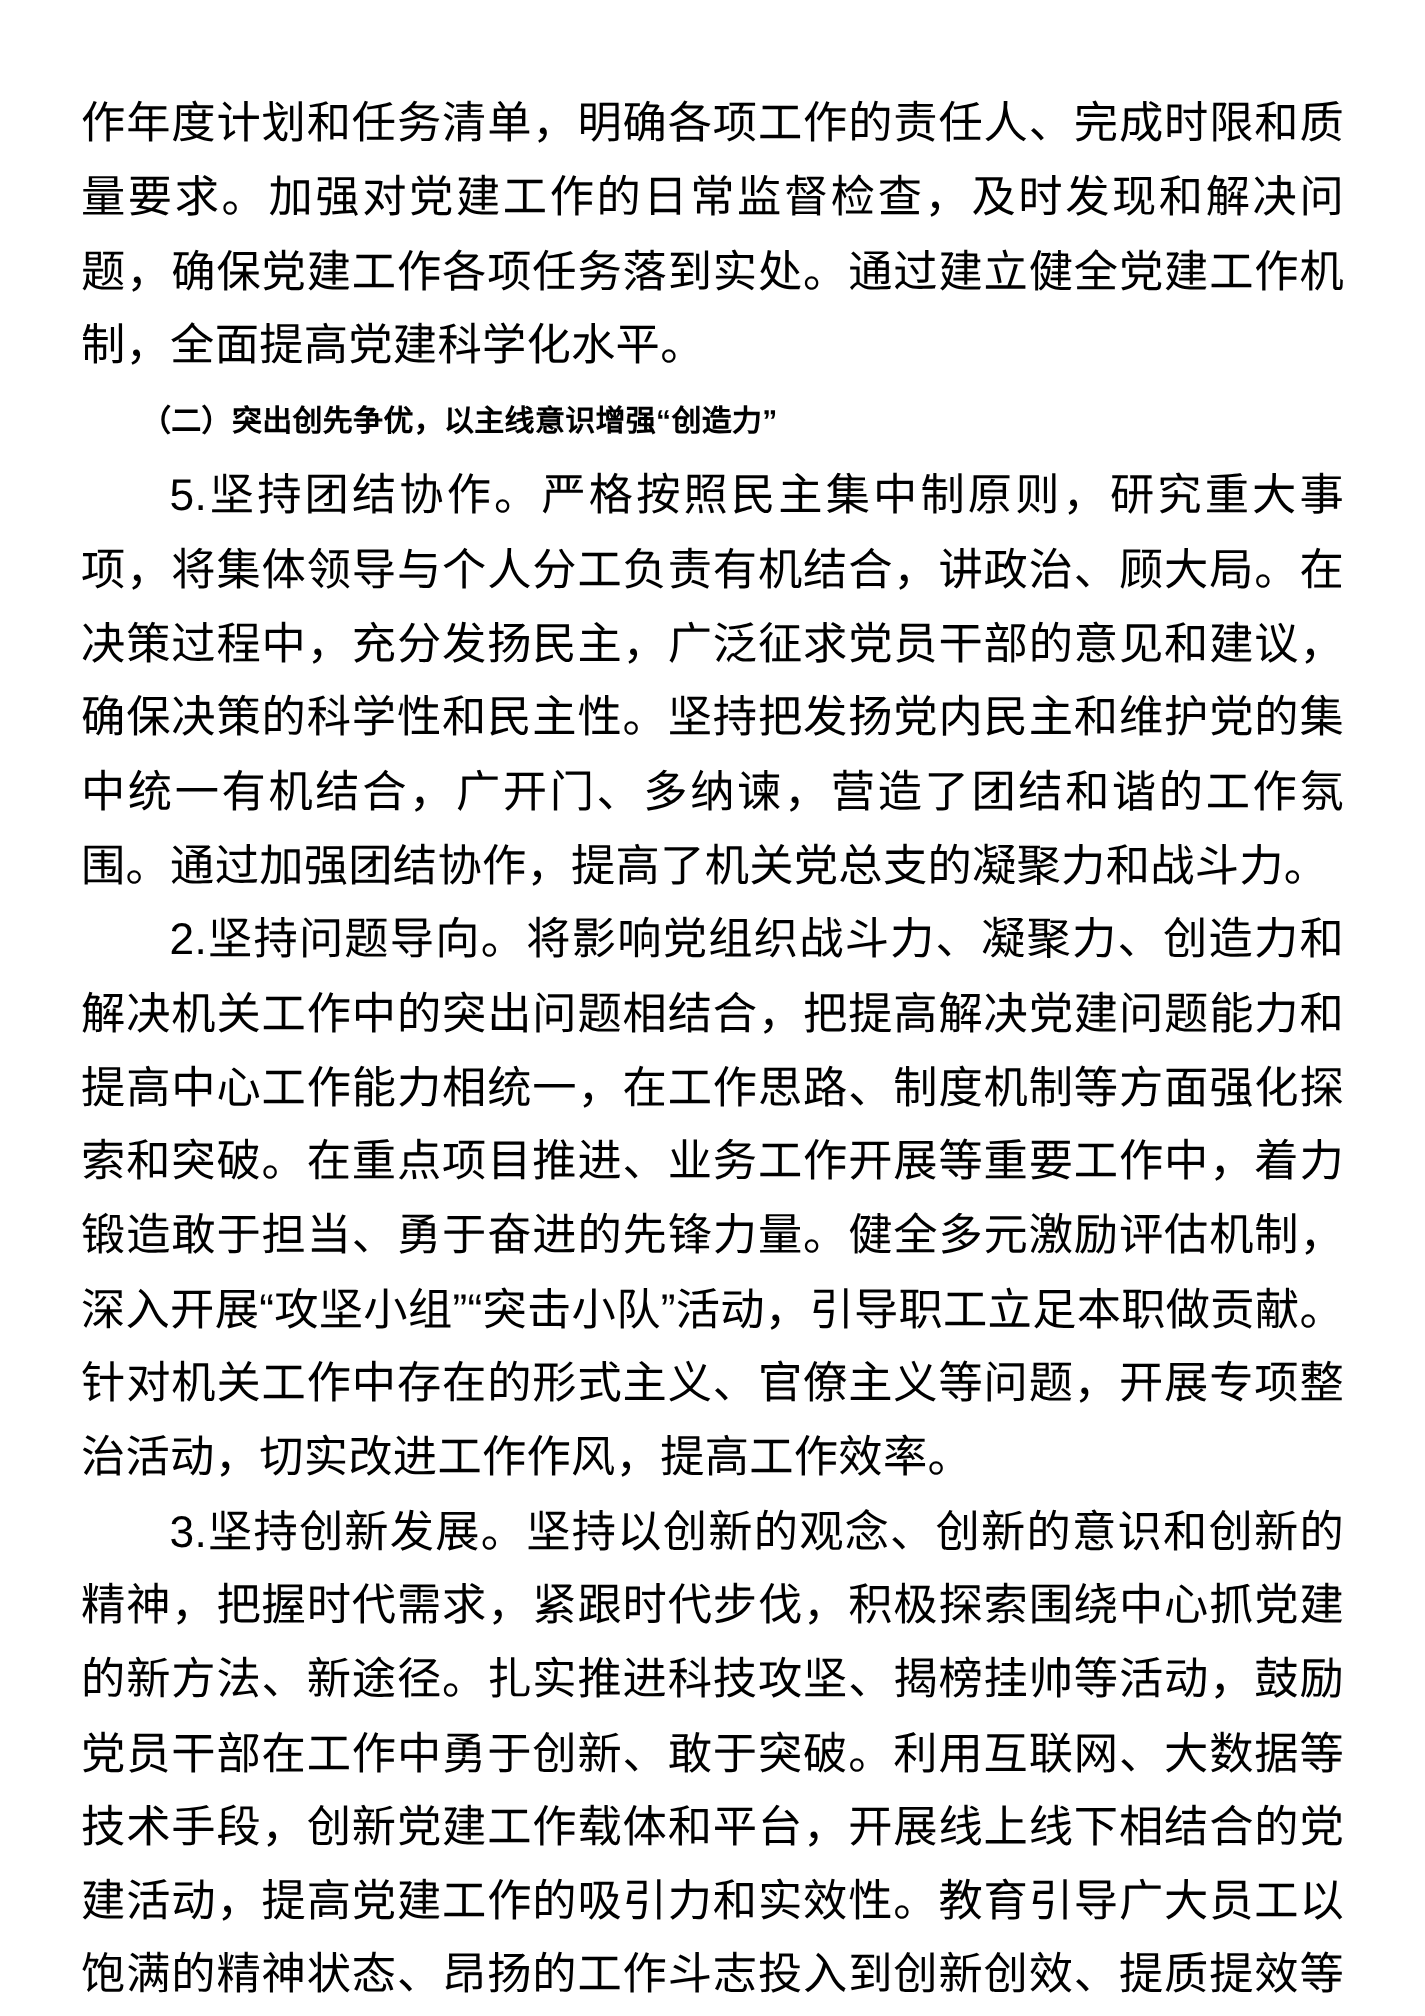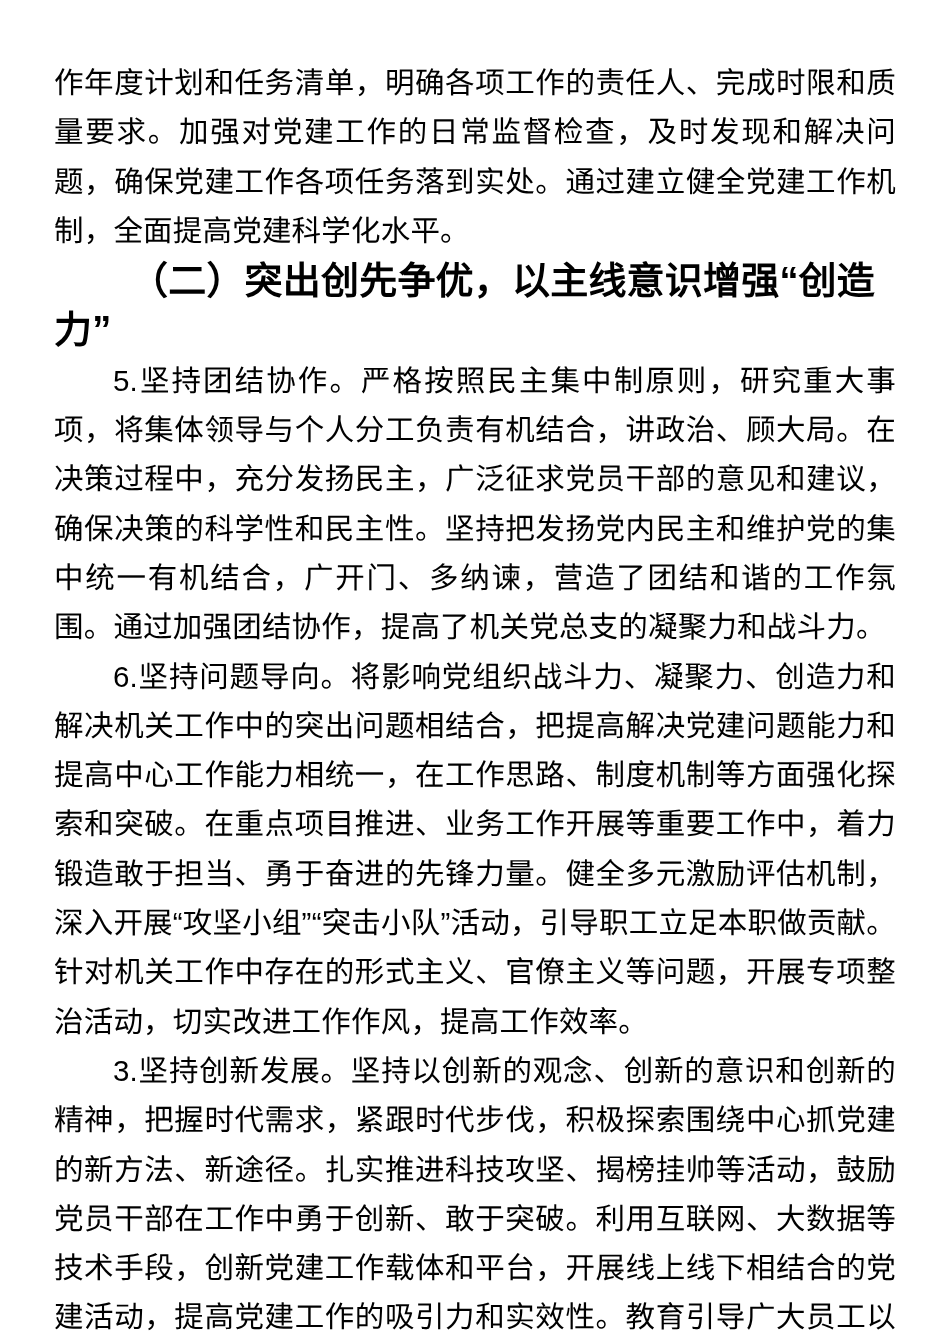--- a/index.html
+++ b/index.html
@@ -39,21 +39,21 @@
     font-weight: 400;
   }
   .para.continuation {
     text-indent: 0;
   }
   .para.indented {
     text-indent: 2em;
   }
   .heading {
     margin: 0;
-    font-size: 38px;
+    font-size: 20px;
     line-height: 49.3px;
     font-weight: 700;
     text-indent: 2em;
     letter-spacing: 0.2px;
     color: #000000;
     text-align: left;
     word-break: break-all;
   }
   .spacer-sm { height: 2px; }
 </style>
@@ -64,18 +64,18 @@
   <div class="doc-body">
 
     <p class="para continuation">作年度计划和任务清单，明确各项工作的责任人、完成时限和质量要求。加强对党建工作的日常监督检查，及时发现和解决问题，确保党建工作各项任务落到实处。通过建立健全党建工作机制，全面提高党建科学化水平。</p>
 
     <div class="spacer-sm"></div>
 
     <p class="heading">（二）突出创先争优，以主线意识增强“创造力”</p>
 
     <p class="para indented">5.坚持团结协作。严格按照民主集中制原则，研究重大事项，将集体领导与个人分工负责有机结合，讲政治、顾大局。在决策过程中，充分发扬民主，广泛征求党员干部的意见和建议，确保决策的科学性和民主性。坚持把发扬党内民主和维护党的集中统一有机结合，广开门、多纳谏，营造了团结和谐的工作氛围。通过加强团结协作，提高了机关党总支的凝聚力和战斗力。</p>
 
-    <p class="para indented">6.坚持问题导向。将影响党组织战斗力、凝聚力、创造力和解决机关工作中的突出问题相结合，把提高解决党建问题能力和提高中心工作能力相统一，在工作思路、制度机制等方面强化探索和突破。在重点项目推进、业务工作开展等重要工作中，着力锻造敢于担当、勇于奋进的先锋力量。健全多元激励评估机制，深入开展“攻坚小组”“突击小队”活动，引导职工立足本职做贡献。针对机关工作中存在的形式主义、官僚主义等问题，开展专项整治活动，切实改进工作作风，提高工作效率。</p>
+    <p class="para indented">2.坚持问题导向。将影响党组织战斗力、凝聚力、创造力和解决机关工作中的突出问题相结合，把提高解决党建问题能力和提高中心工作能力相统一，在工作思路、制度机制等方面强化探索和突破。在重点项目推进、业务工作开展等重要工作中，着力锻造敢于担当、勇于奋进的先锋力量。健全多元激励评估机制，深入开展“攻坚小组”“突击小队”活动，引导职工立足本职做贡献。针对机关工作中存在的形式主义、官僚主义等问题，开展专项整治活动，切实改进工作作风，提高工作效率。</p>
 
     <p class="para indented">3.坚持创新发展。坚持以创新的观念、创新的意识和创新的精神，把握时代需求，紧跟时代步伐，积极探索围绕中心抓党建的新方法、新途径。扎实推进科技攻坚、揭榜挂帅等活动，鼓励党员干部在工作中勇于创新、敢于突破。利用互联网、大数据等技术手段，创新党建工作载体和平台，开展线上线下相结合的党建活动，提高党建工作的吸引力和实效性。教育引导广大员工以饱满的精神状态、昂扬的工作斗志投入到创新创效、提质提效等活动中，全方位提升机关党建创新效能。</p>
 
   </div>
 </div>
 
 </body></html>

